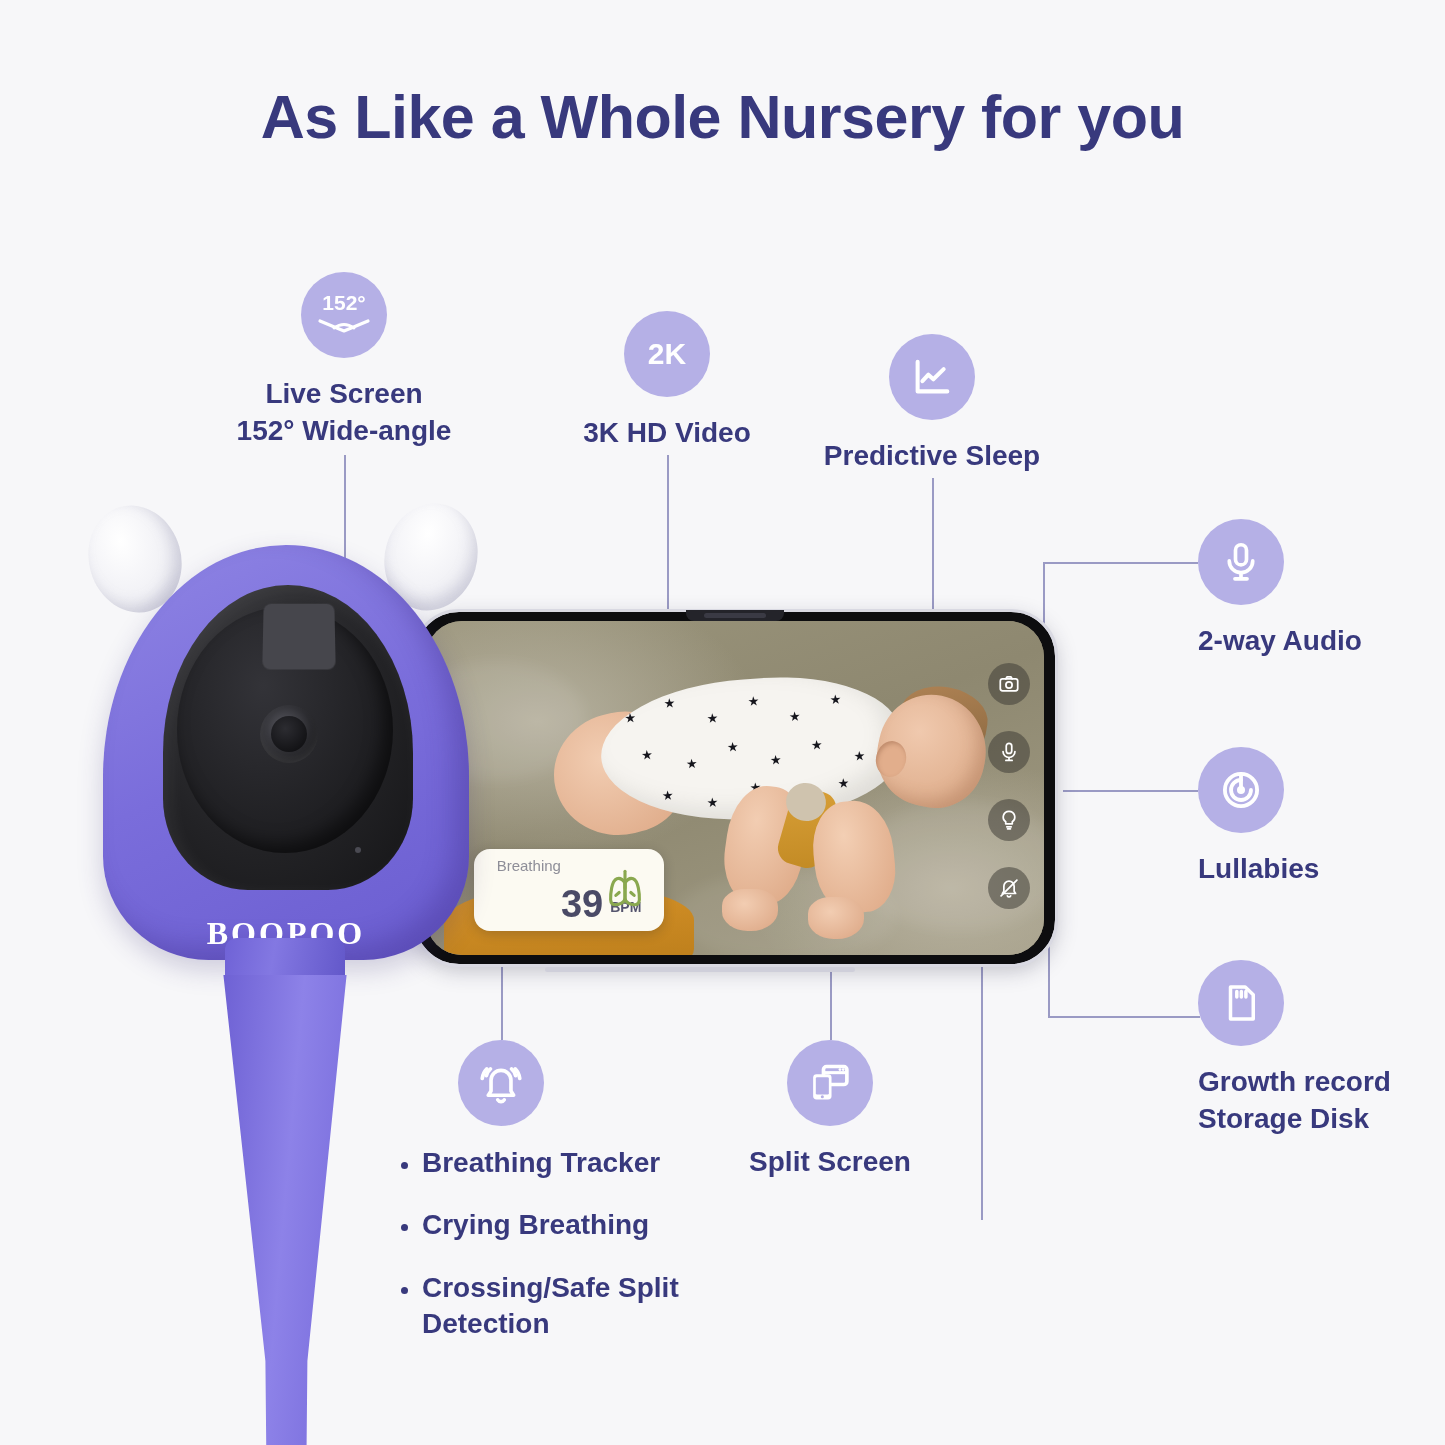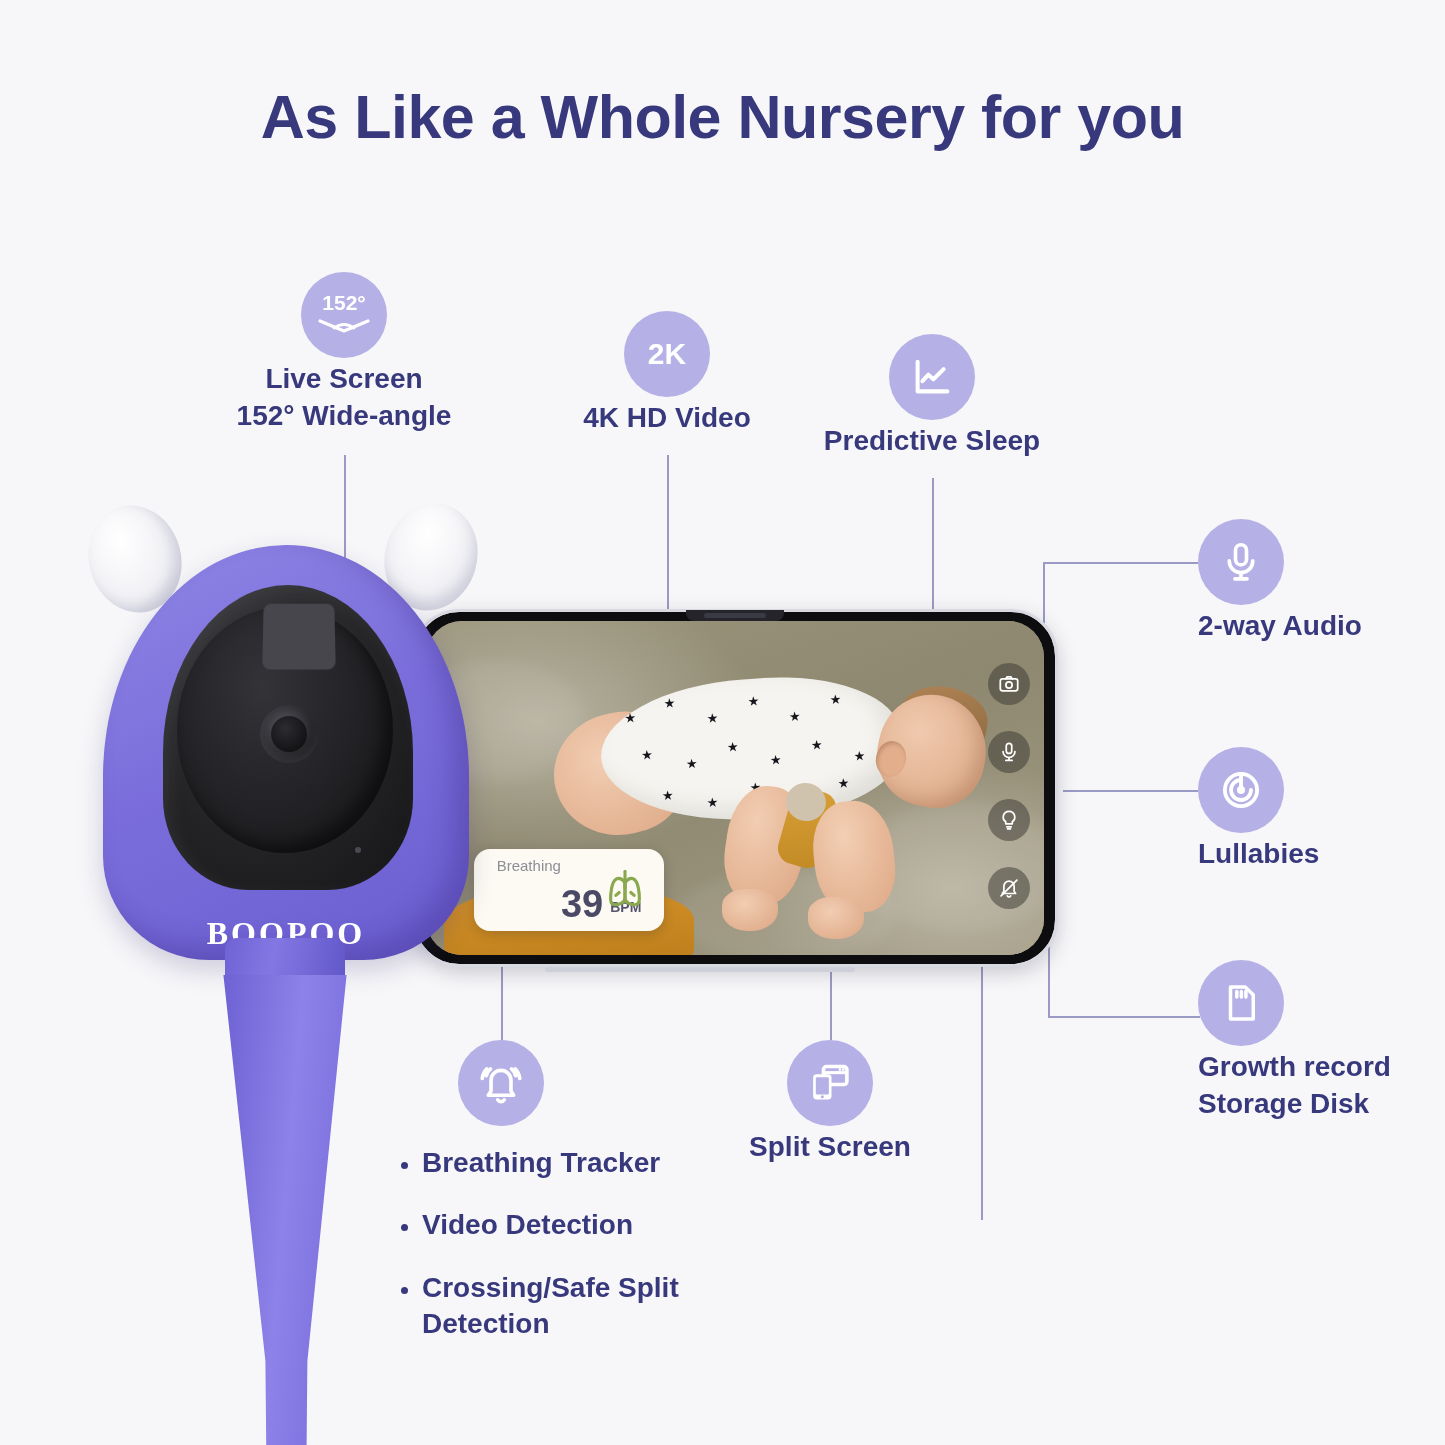--- a/index.html
+++ b/index.html
@@ -32,21 +32,21 @@
     width:86px;height:86px;border-radius:50%;
     background:#b5b0e6;
     display:flex;align-items:center;justify-content:center;
     box-sizing:border-box;
   }
   .fcircle svg{display:block;}
   .fcircle .txtbadge{
     color:#ffffff;font-weight:bold;line-height:1;
   }
   .flabel{
-    margin-top:2px;
+    margin-top:17px;
     font-size:28px;font-weight:bold;color:#38397d;
     line-height:1.33;white-space:pre-line;
   }
   .center .fcircle{margin:0 auto;}
   .center .flabel{text-align:center;}
 
   
   .bullets{
     position:absolute;z-index:6;
     font-size:28px;font-weight:bold;color:#38397d;
@@ -403,21 +403,21 @@
       </svg>
     </div>
     <div class="flabel">Live Screen
 152° Wide-angle</div>
   </div>
 
   <div class="feature center" style="left:547px;top:311px;width:240px;">
     <div class="fcircle">
       <span class="txtbadge" style="font-size:30px;">2K</span>
     </div>
-    <div class="flabel">4K HD Video</div>
+    <div class="flabel">3K HD Video</div>
   </div>
 
   <div class="feature center" style="left:822px;top:334px;width:220px;">
     <div class="fcircle">
       <svg width="46" height="46" viewBox="0 0 24 24" fill="none" stroke="#ffffff" stroke-width="2.1" stroke-linecap="round" stroke-linejoin="round">
         <path d="M4.5 4v15.5h15.5"></path>
         <path d="M7 14.2l3.1-3.4 2.6 2.4 5.4-5.3"></path>
       </svg>
     </div>
     <div class="flabel">Predictive Sleep</div>
@@ -464,21 +464,21 @@
         <path d="M10.3 20.8a2 2 0 0 0 3.4 0"></path>
         <path d="M4.4 8.2a6.4 6.4 0 0 1 2.1-3.6M19.6 8.2a6.4 6.4 0 0 0-2.1-3.6"></path>
         <path d="M2.2 9.6a8.8 8.8 0 0 1 2.4-5M21.8 9.6a8.8 8.8 0 0 0-2.4-5"></path>
       </svg>
     </div>
   </div>
 
   <div class="bullets" style="left:388px;top:1145px;width:320px;">
     <ul style="list-style:disc;">
       <li>Breathing Tracker</li>
-      <li>Video Detection</li>
+      <li>Crying Breathing</li>
       <li>Crossing/Safe Split Detection</li>
     </ul>
   </div>
 
   <div class="feature center" style="left:730px;top:1040px;width:200px;">
     <div class="fcircle">
       <svg width="46" height="46" viewBox="0 0 24 24">
         <rect x="8.6" y="3.4" width="12.2" height="9.4" rx="1.6" fill="none" stroke="#ffffff" stroke-width="1.9"></rect>
         <path d="M8.6 6.6h12.2" stroke="#ffffff" stroke-width="1.6"></path>
         <circle cx="17.2" cy="5" r=".72" fill="#ffffff"></circle>

